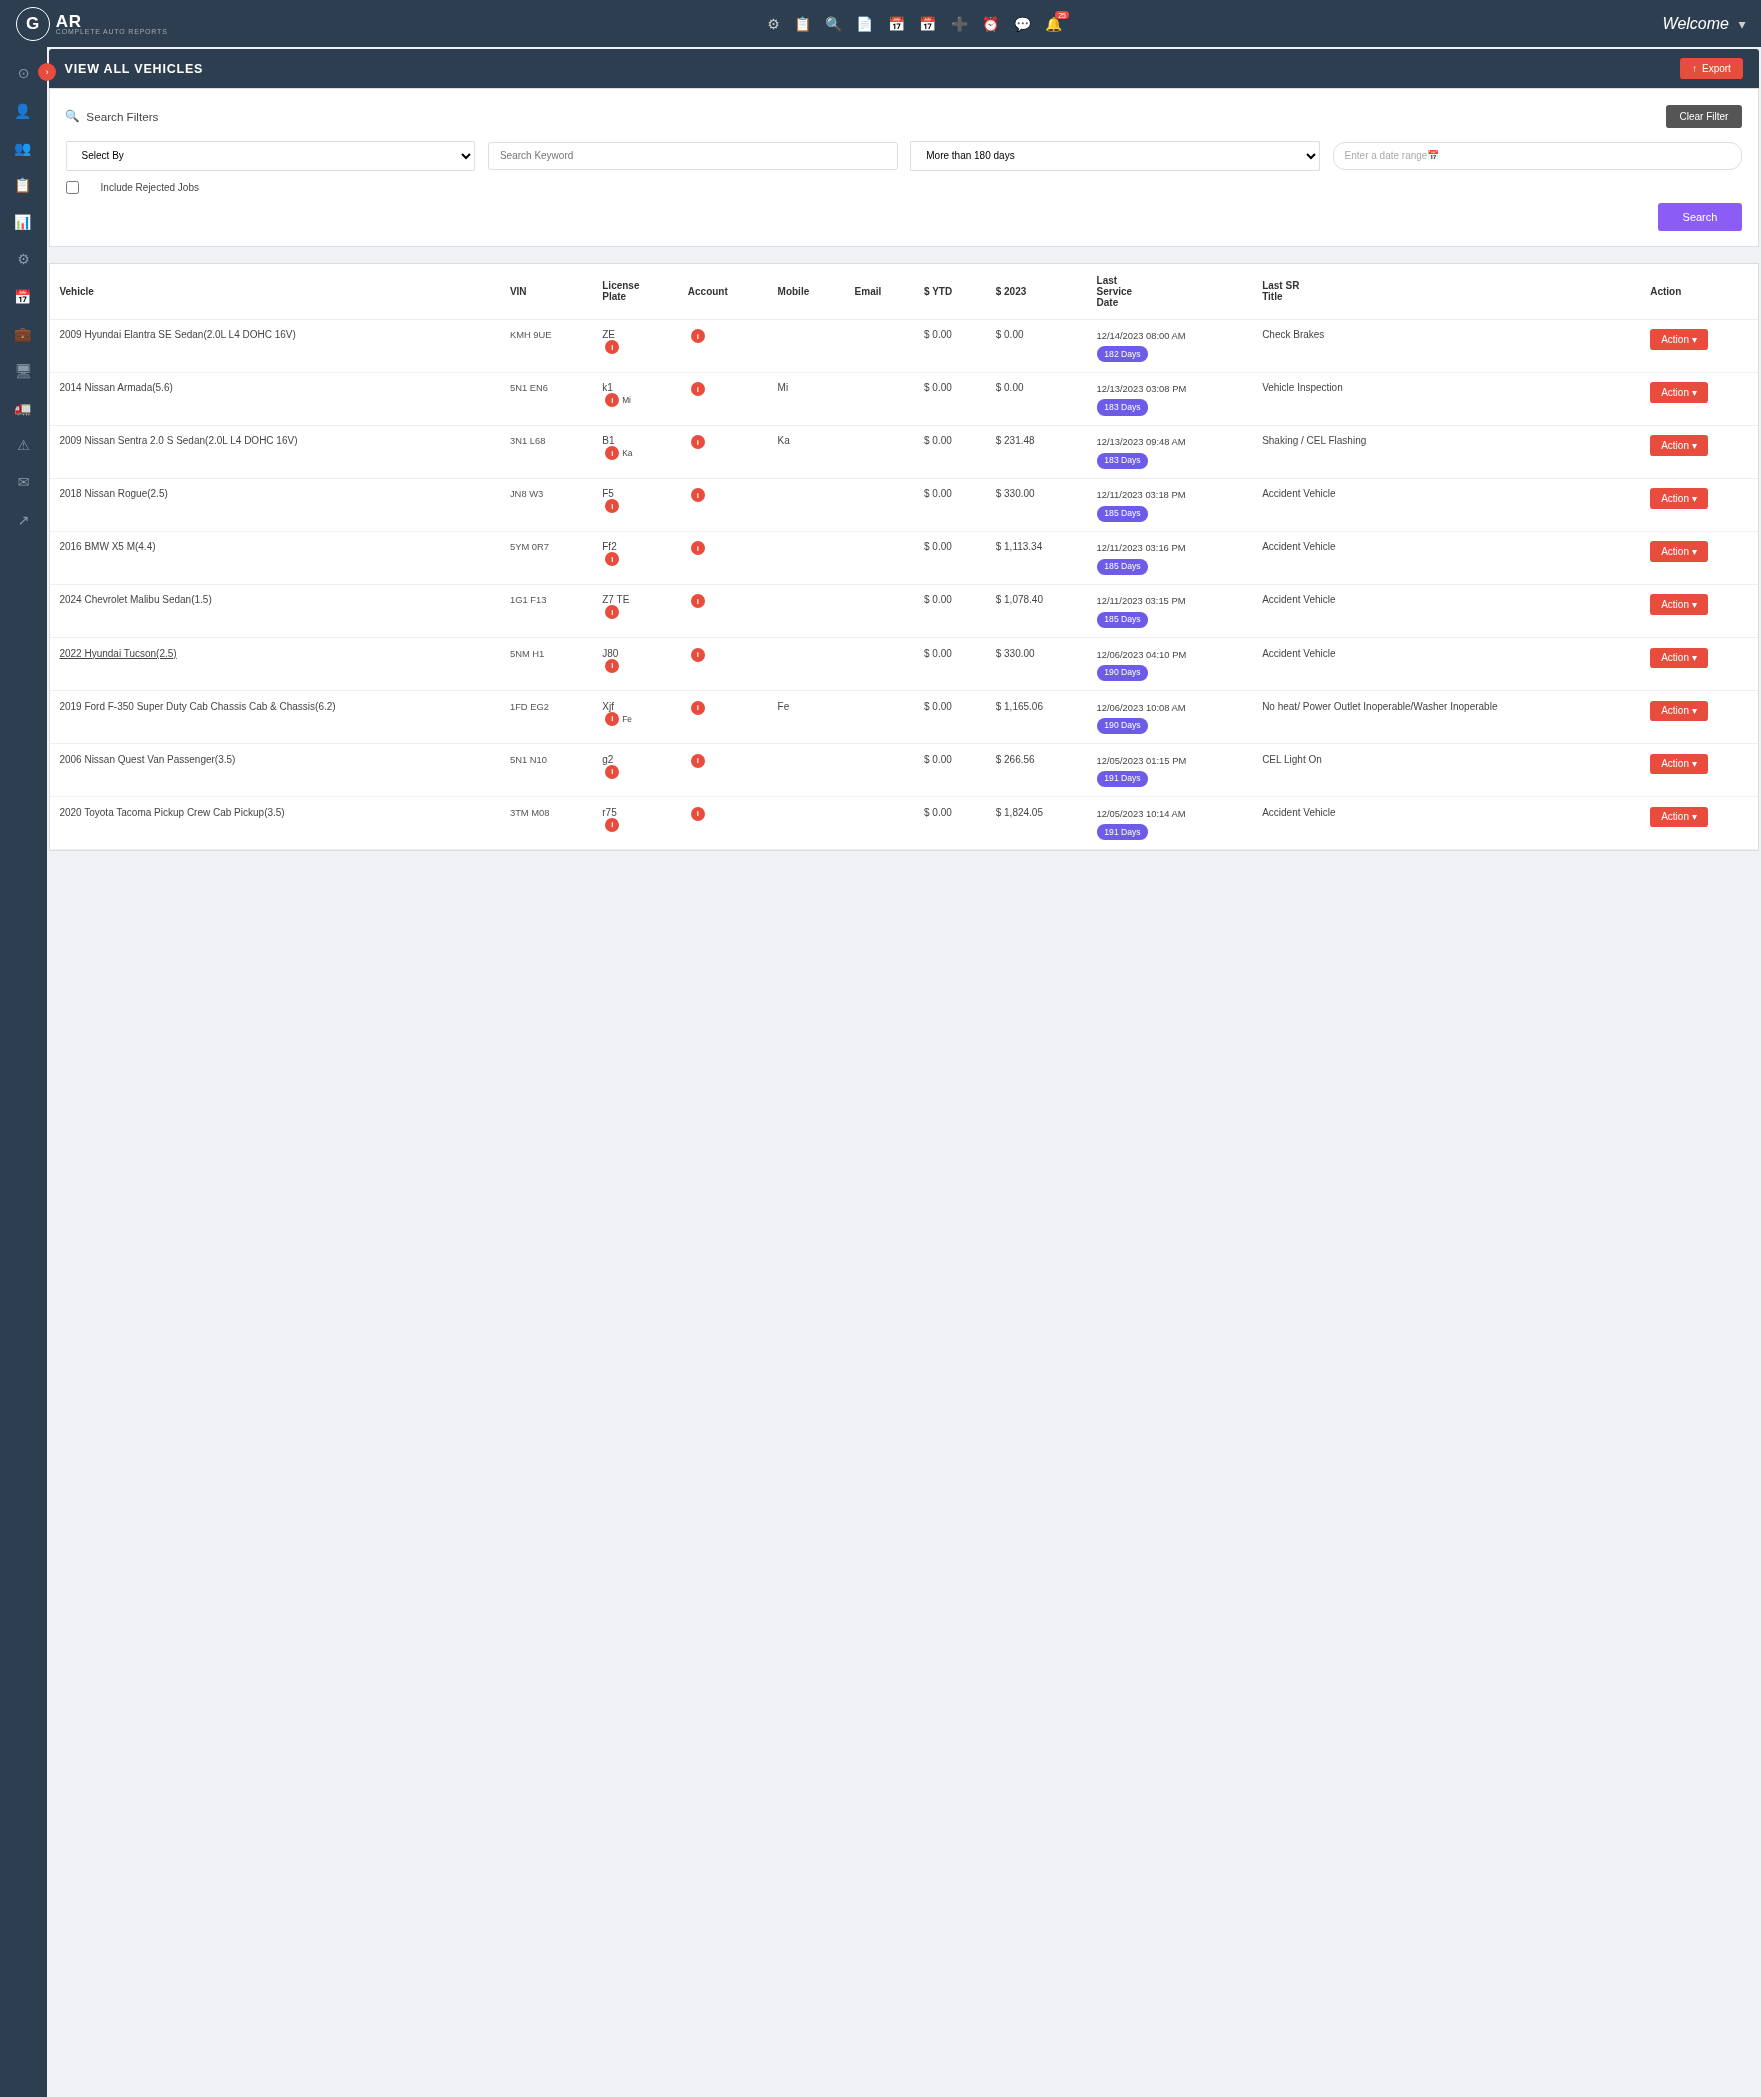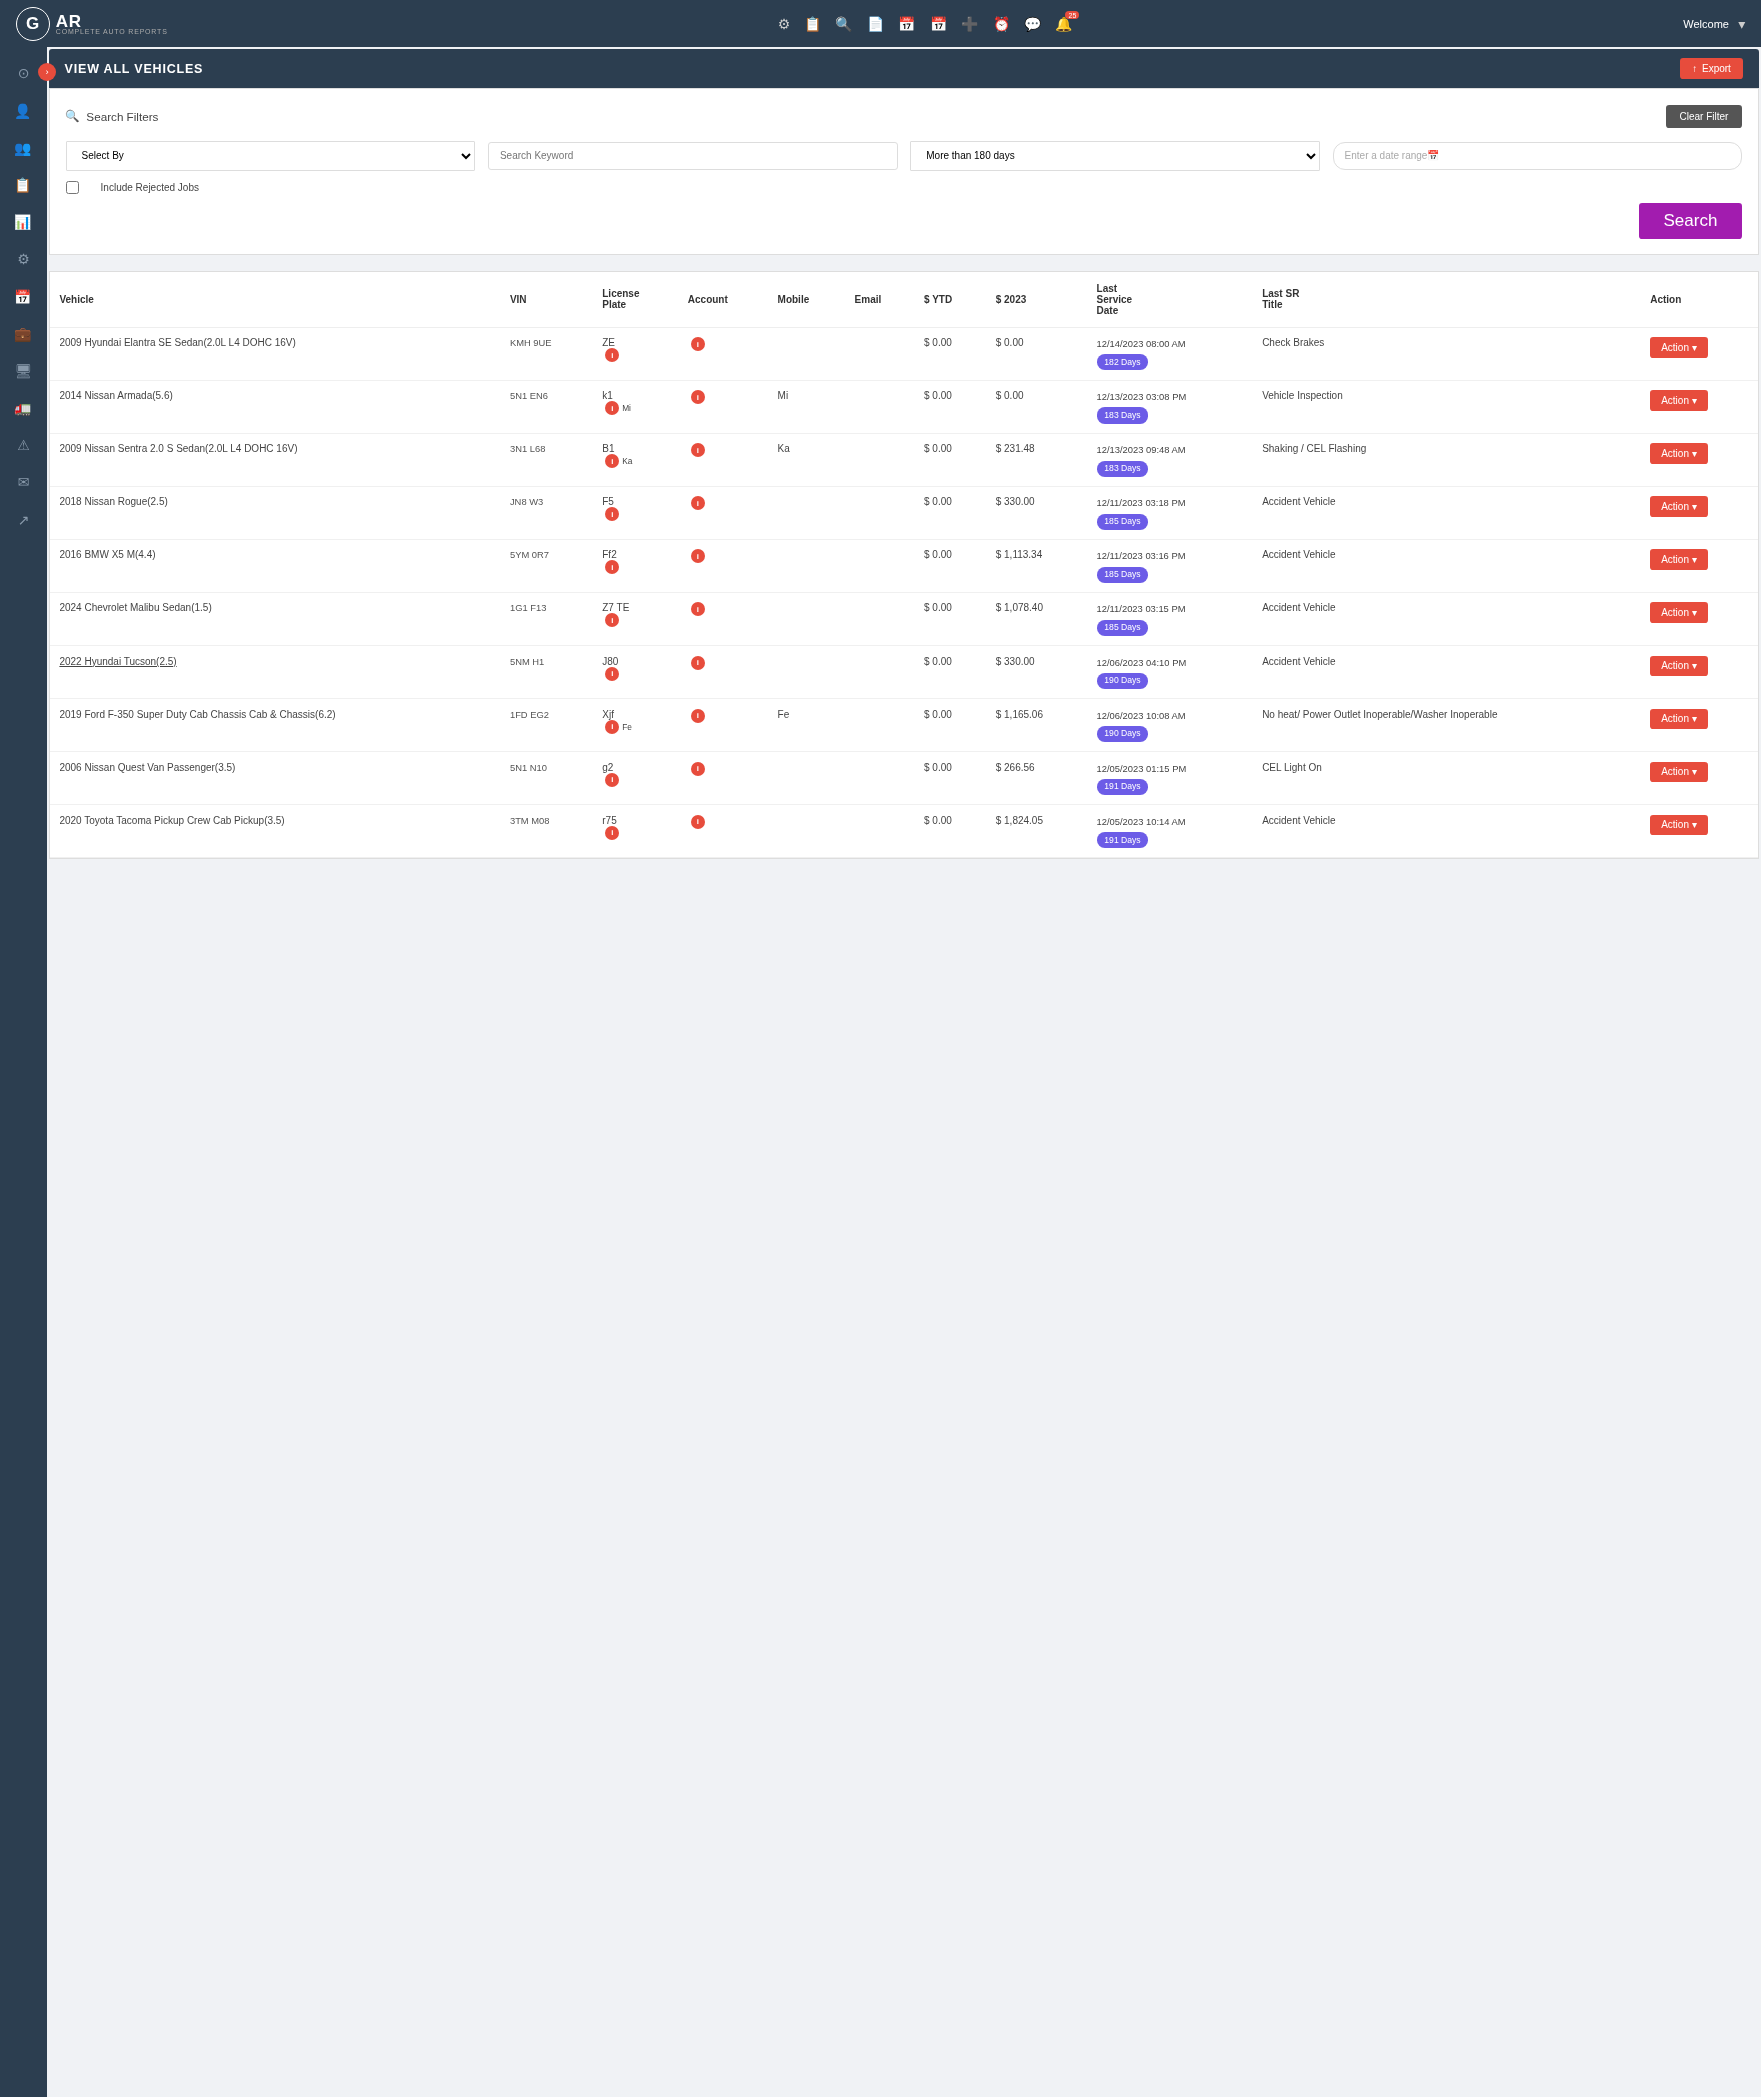--- a/index.html
+++ b/index.html
@@ -25,21 +25,21 @@
     }
     .logo-text { color: #fff; font-size: 17px; font-weight: bold; letter-spacing: 0.8px; }
     .logo-sub { color: #aaa; font-size: 7px; display: block; letter-spacing: 0.8px; margin-top: -3.1px; }
     .nav-icons { display: flex; align-items: center; gap: 14px; }
     .nav-icon { color: #ccc; font-size: 14px; cursor: pointer; position: relative; }
     .badge {
       position: absolute; top: -4.7px; right: -6.2px;
       background: #e74c3c; color: #fff; font-size: 7px;
       border-radius: 7.8px; padding: 0.8px 3.1px; min-width: 12.5px; text-align: center;
     }
-    .welcome-text { color: #fff; font-size: 11px; }
+    .welcome-text { color: #fff; font-size: 16px; font-style: italic; }
     .nav-right { display: flex; align-items: center; gap: 9.4px; }
 
     
     .app-layout { display: flex; margin-top: 47px; }
 
     
     .sidebar {
       width: 47px;
       background: #2c3e50;
       min-height: calc(100vh - 47px);
@@ -124,24 +124,24 @@
       font-size: 10px;
       flex: 1;
       display: flex; align-items: center; justify-content: flex-start;
       color: #aaa;
     }
     .checkbox-row { display: flex; align-items: center; gap: 22px; }
     .checkbox-row input { cursor: pointer; }
     .checkbox-label { font-size: 10px; color: #444; }
     .search-btn-row { display: flex; justify-content: flex-end; margin-top: 9.4px; }
     .search-btn {
-      background: #a21caf;
+      background: #8b5cf6;
       color: #fff; border: none;
       padding: 7.8px 25px; border-radius: 3.1px;
-      cursor: pointer; font-size: 17px; font-weight: 500;
+      cursor: pointer; font-size: 11px; font-weight: 500;
     }
 
     
     .table-container { background: #fff; border: 0.8px solid #ddd; border-radius: 0; }
     table { width: 100%; border-collapse: collapse; font-size: 10px; }
     thead tr { border-bottom: 1.6px solid #eee; }
     thead th {
       padding: 11px 9.4px;
       text-align: left;
       font-weight: 600; color: #333;

